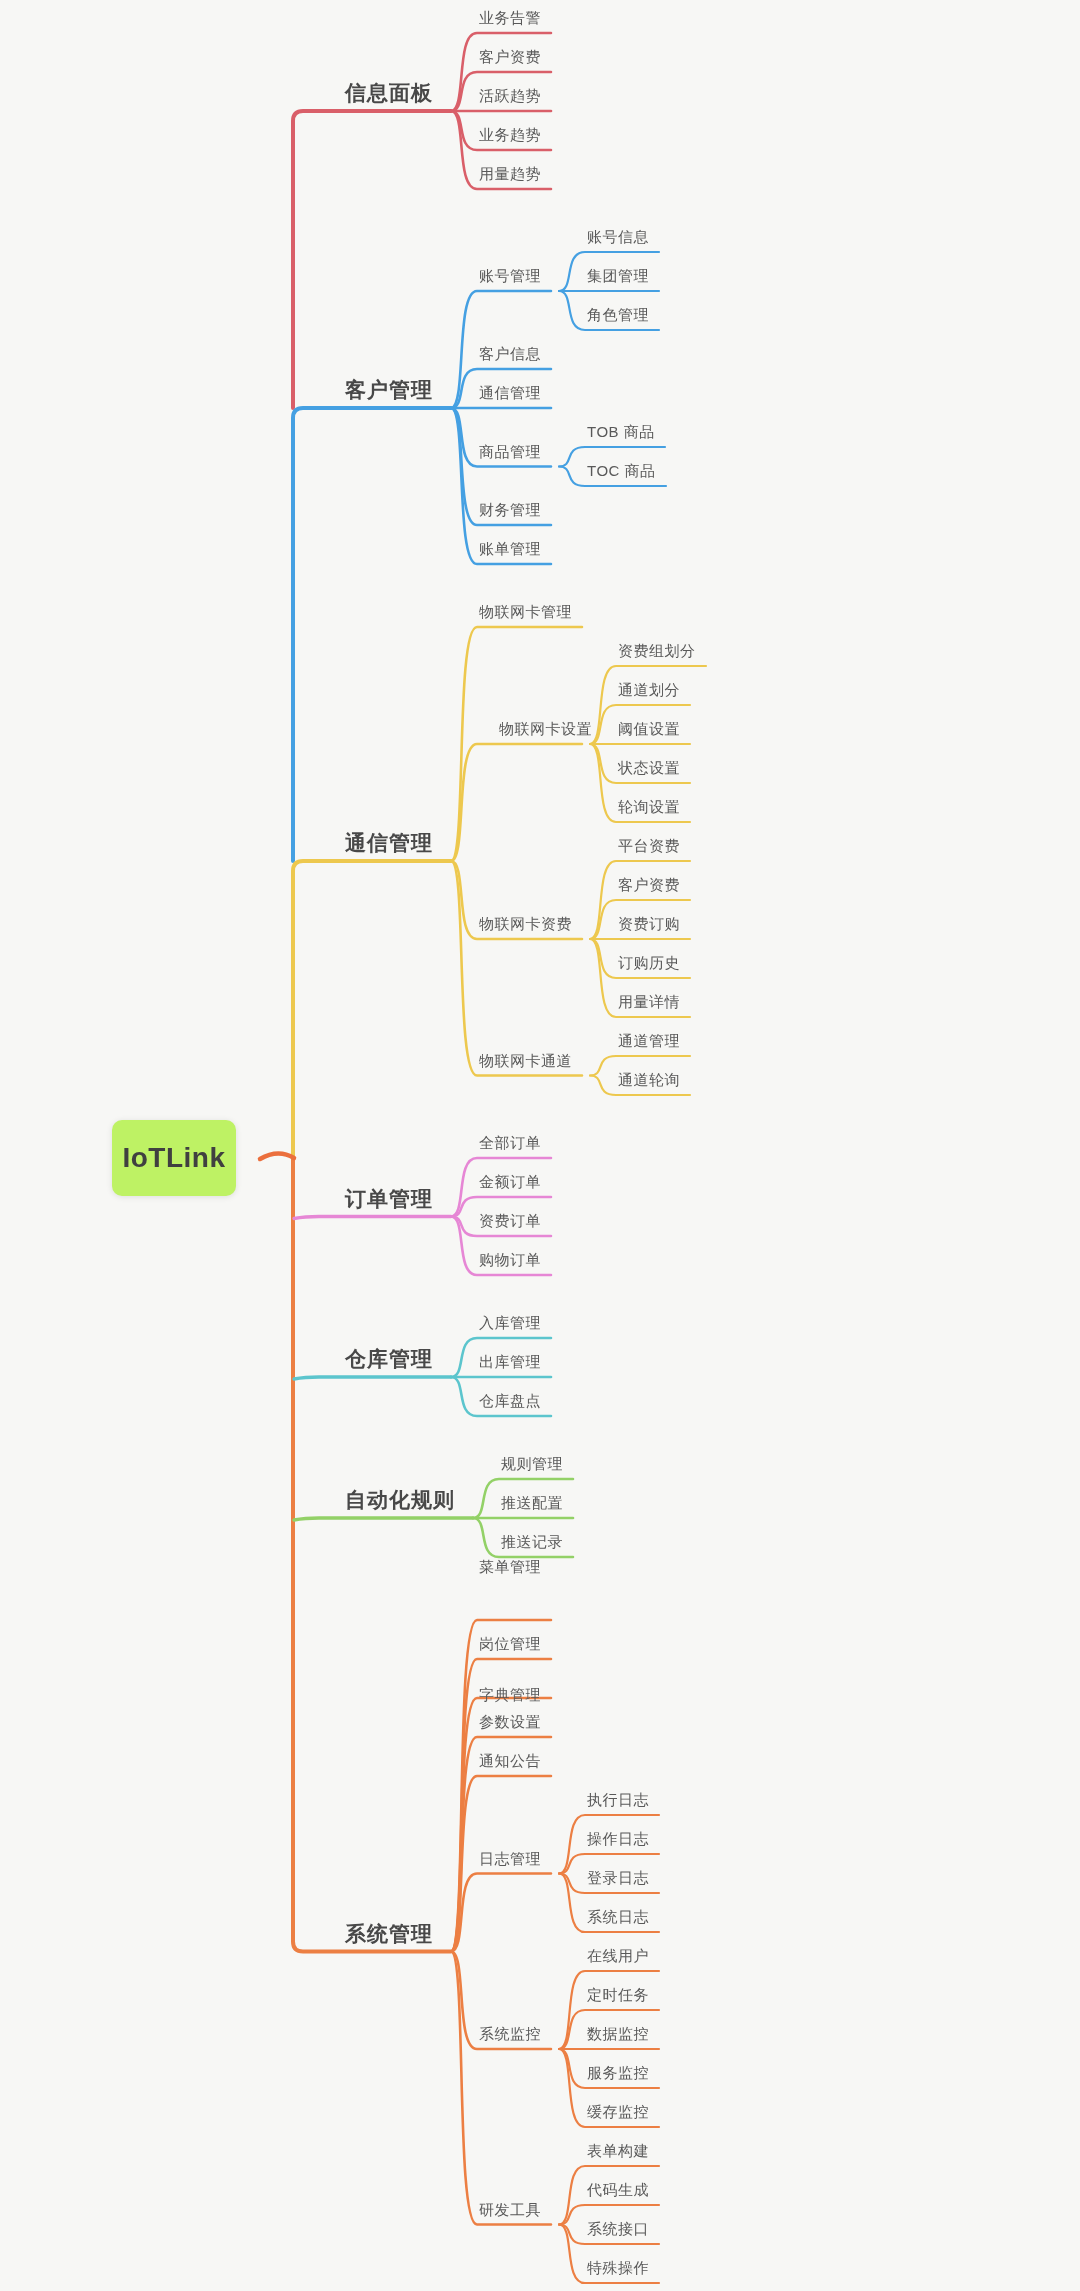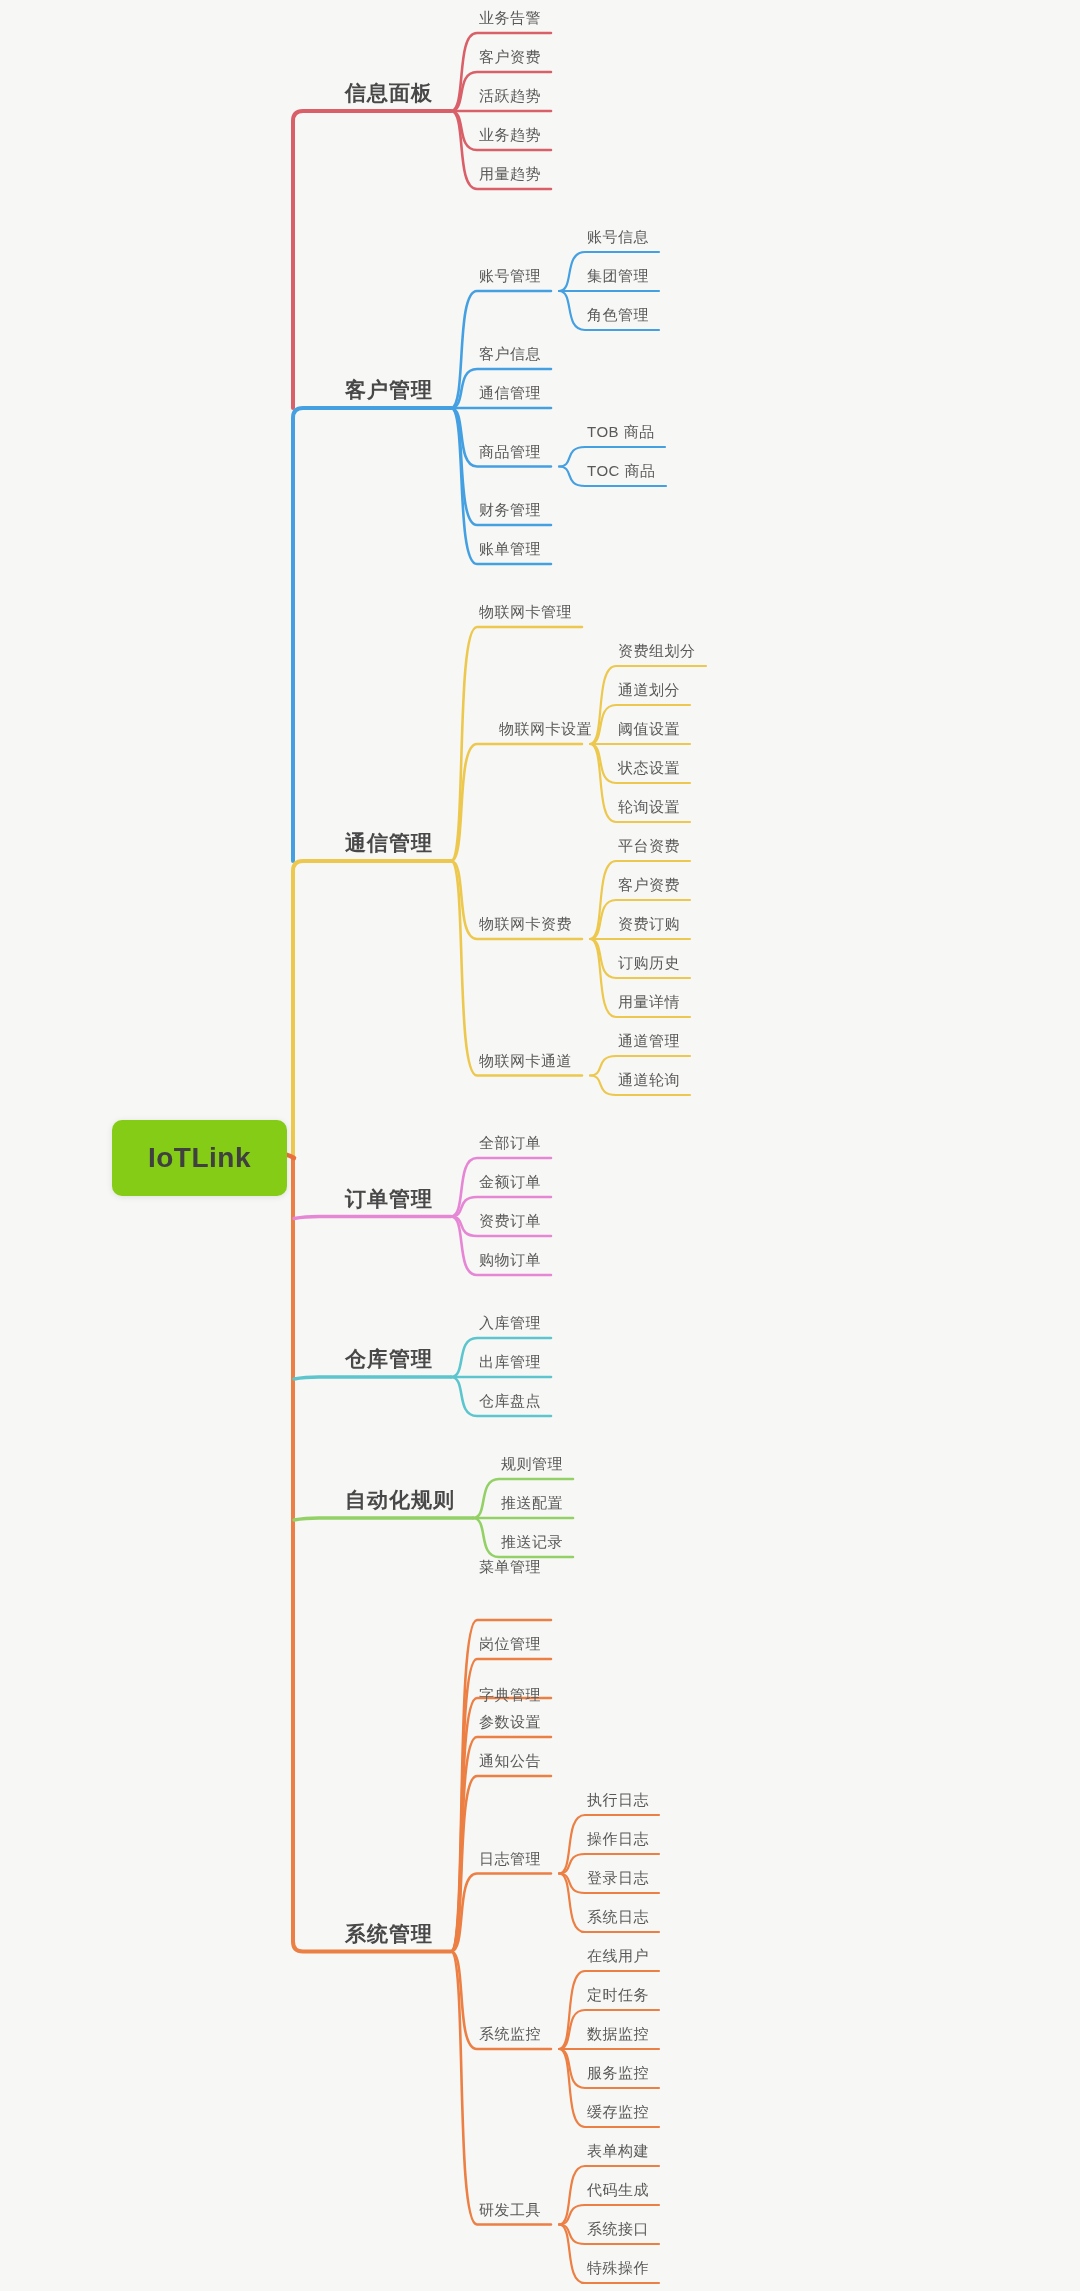--- a/index.html
+++ b/index.html
@@ -10,21 +10,21 @@
   .canvas svg{position:absolute;left:0;top:0;}
   #nodes{position:absolute;left:0;top:0;width:100%;height:100%;}
   .label{
     position:absolute;white-space:nowrap;color:#595959;
     font-size:15px;line-height:20px;letter-spacing:.5px;
   }
   .label.l1{
     font-size:21px;line-height:26px;font-weight:700;color:#484848;letter-spacing:1px;
   }
   .root-node{
-    position:absolute;left:112px;width:175px;height:76px;background:#84cc16;
+    position:absolute;left:112px;width:124px;height:76px;background:#bef264;
     border-radius:10px;box-shadow:0 1px 6px rgba(0,0,0,.10);
     display:flex;align-items:center;justify-content:center;
     font-size:28px;font-weight:700;color:#404040;letter-spacing:.5px;
   }
 </style>
 </head>
 <body>
 
 <div class="canvas">
   <svg id="links" width="1080" height="2291" viewBox="0 0 1080 2291">

